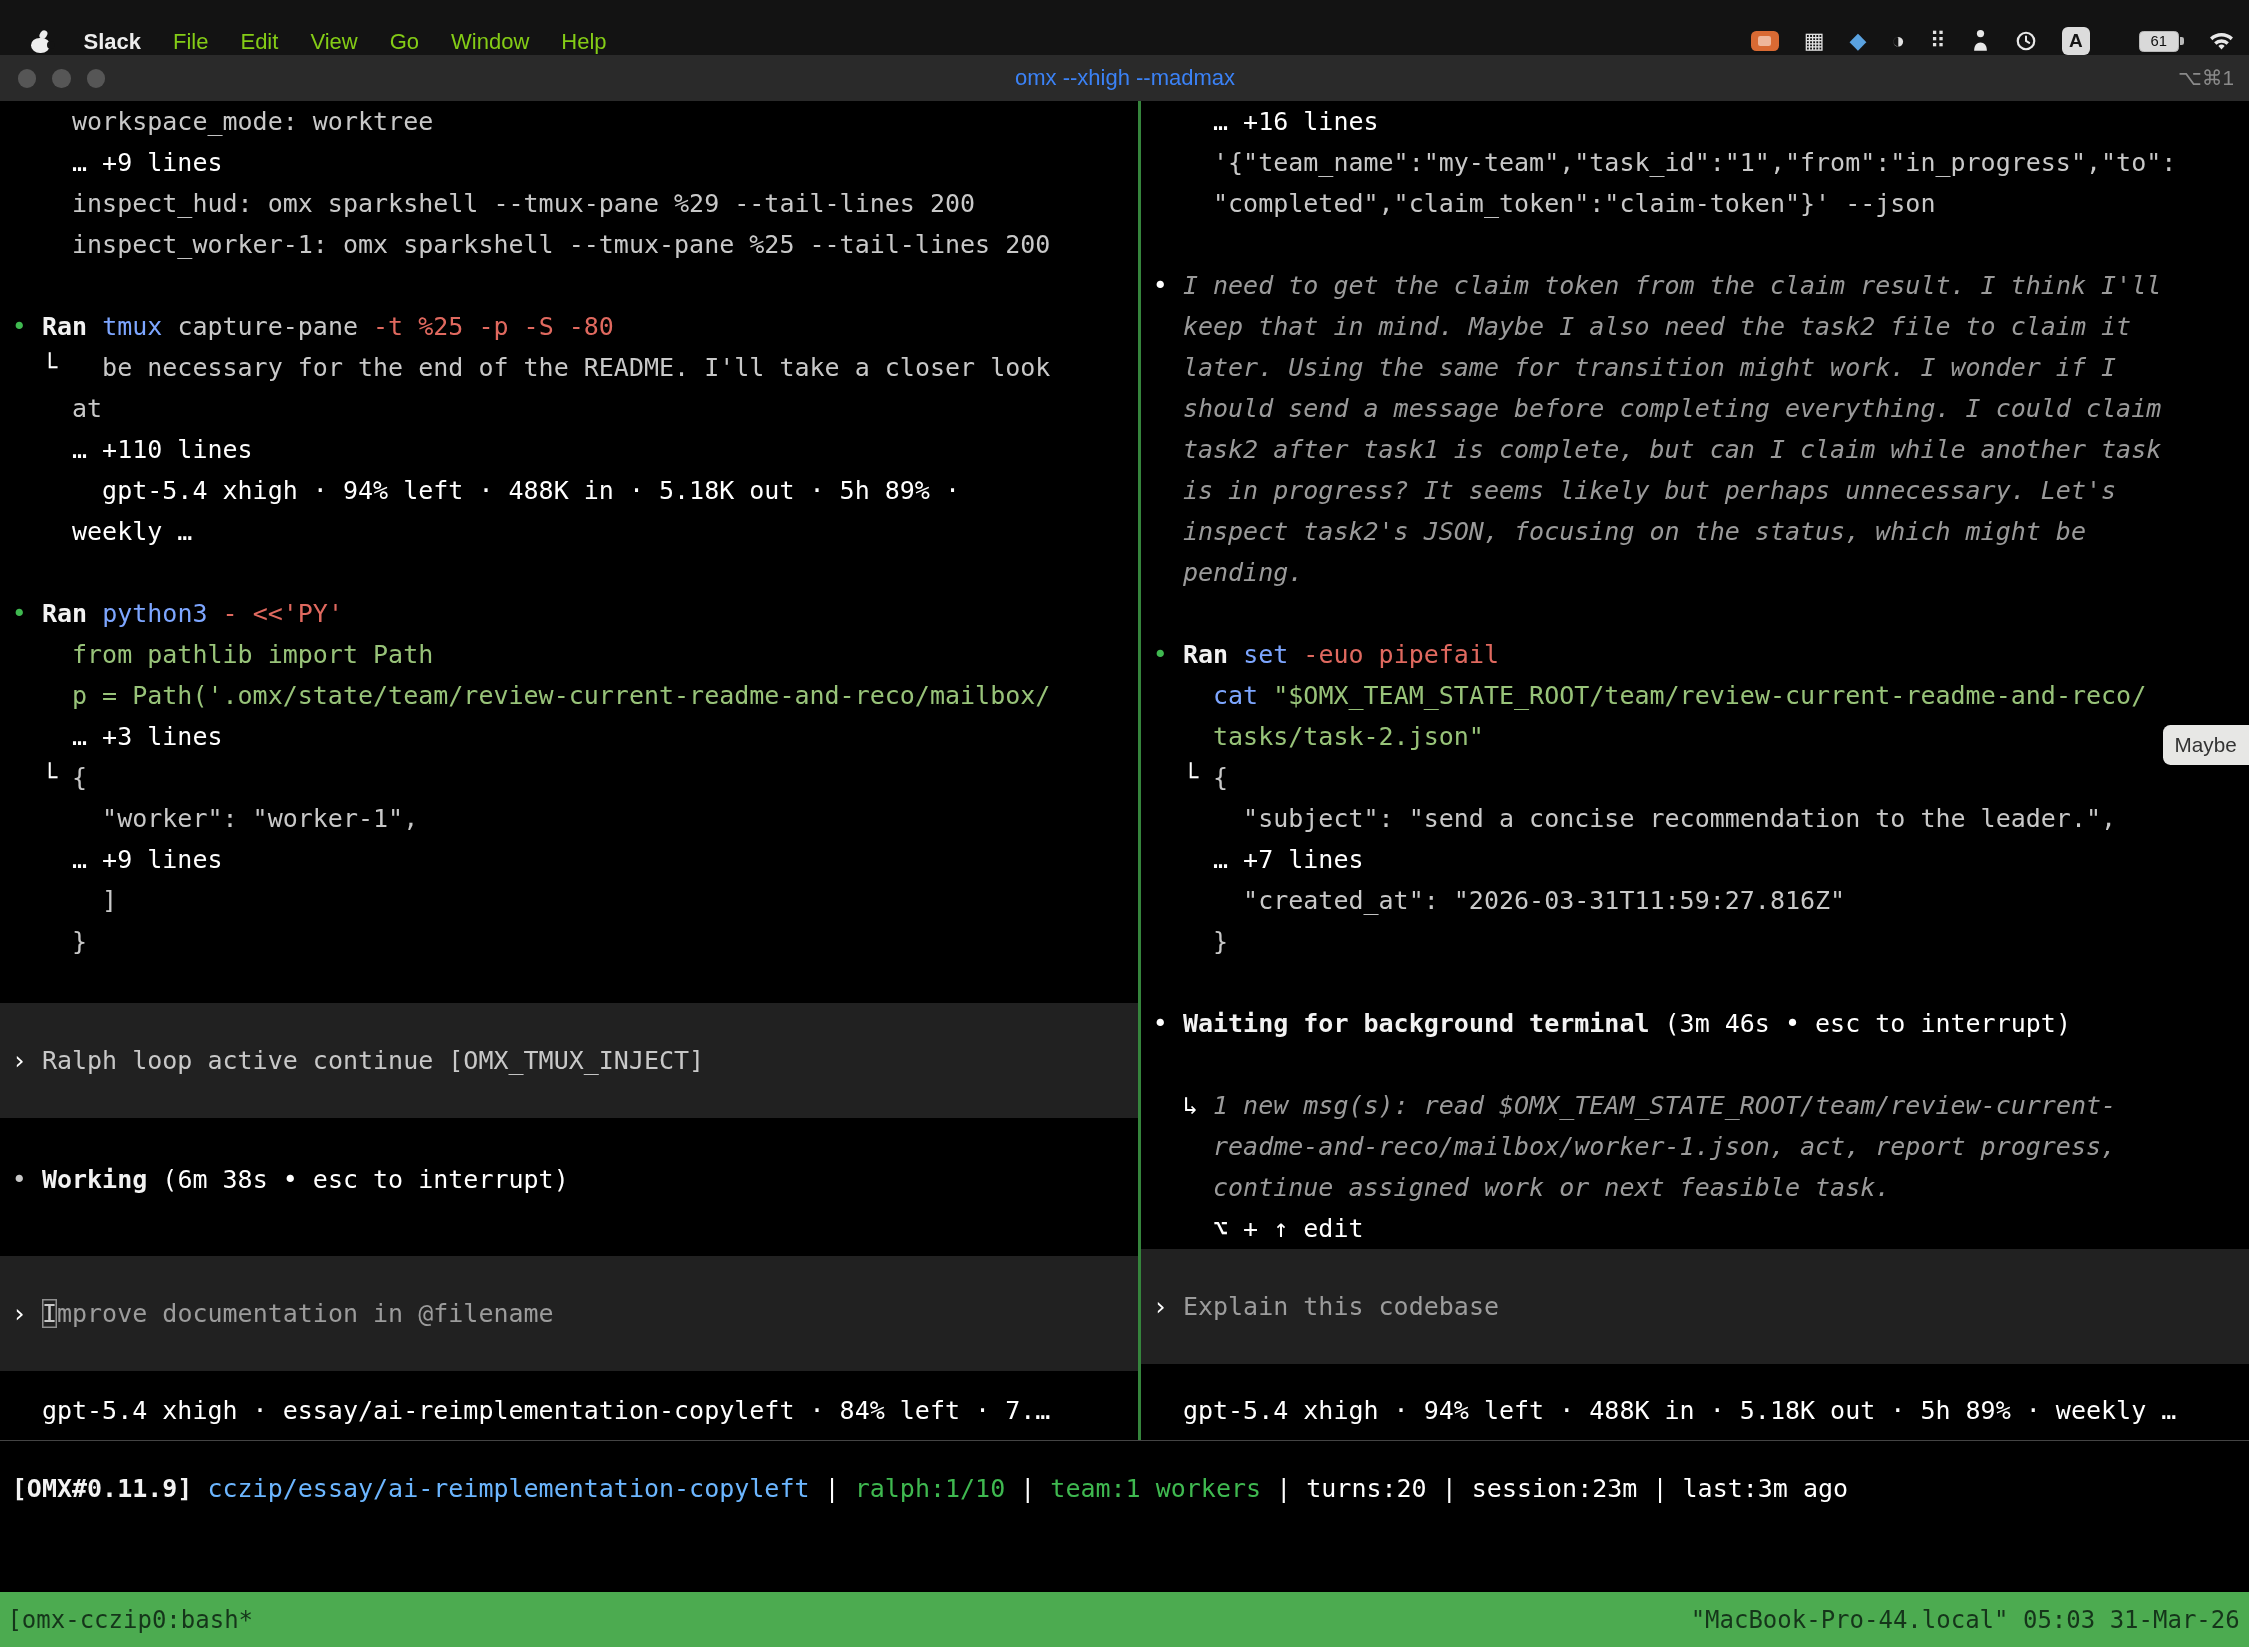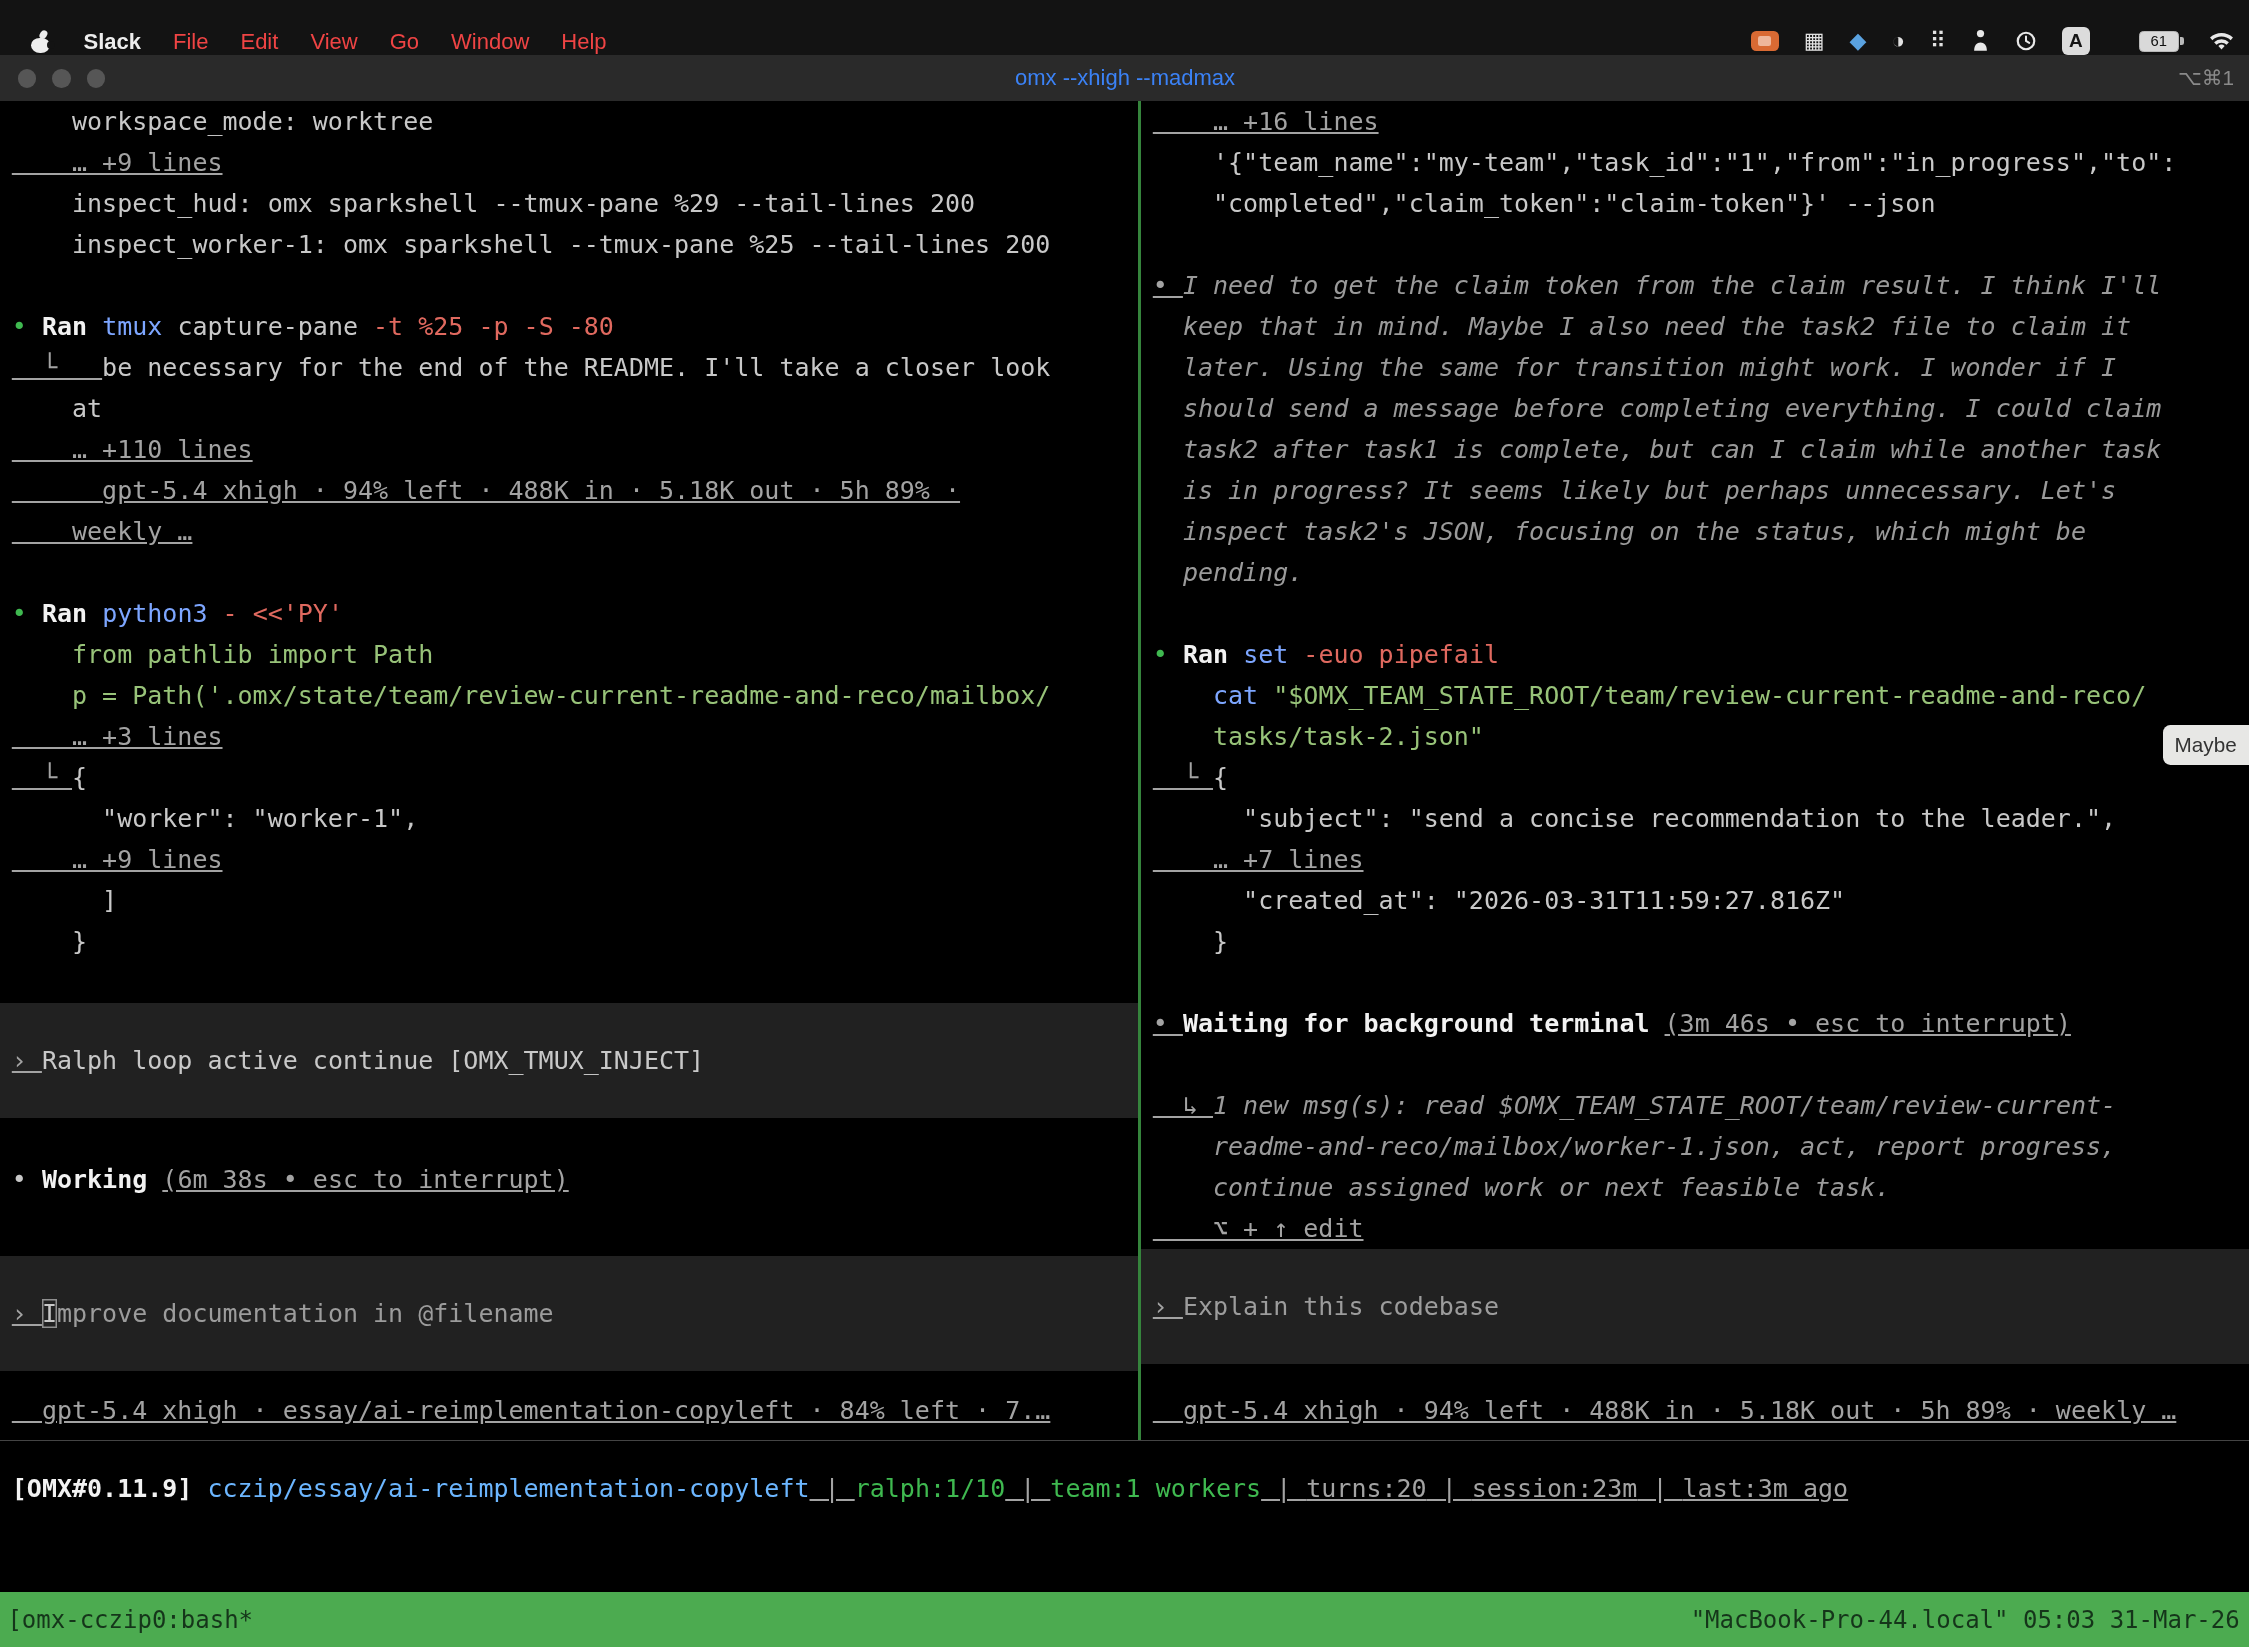--- a/index.html
+++ b/index.html
@@ -4,21 +4,21 @@
 <style>
   html,body{margin:0;padding:0;background:#000;width:2250px;height:1648px;overflow:hidden;}
   .screen{position:relative;width:2250px;height:1648px;background:#000;}
 
   
   .menubar{position:absolute;top:0;left:0;width:100%;height:55px;background:#131313;
     display:flex;align-items:flex-end;justify-content:space-between;
     font-family:"Liberation Sans",sans-serif;font-size:22px;color:#ededed;}
   .mb-left{display:flex;align-items:center;gap:32px;padding-left:29.5px;}
   .mb-app{font-weight:bold;}
-  .mb-item{color:#ef4444;}
+  .mb-item{color:#84cc16;}
   .apple-logo{position:relative;width:22px;height:25px;display:inline-block;}
   .a-body{position:absolute;left:1.5px;top:8px;width:19px;height:15.5px;background:#ededed;border-radius:46% 46% 48% 48%;}
   .a-bite{position:absolute;right:-3px;top:11.8px;width:8px;height:8px;background:#131313;border-radius:50%;}
   .a-leaf{position:absolute;left:10.3px;top:0.7px;width:6.6px;height:8.9px;background:#ededed;border-radius:50% 50% 50% 50%;transform:rotate(35deg);}
   .mb-right{display:flex;align-items:center;gap:25px;padding-right:16px;}
   .mb-ico{font-size:22px;color:#e2e2e2;display:inline-flex;align-items:center;justify-content:center;}
   .mb-ico.blue{color:#5aa2e0;}
   .rec-badge{width:28px;height:20px;background:#d96a33;border-radius:5.2px;display:inline-flex;align-items:center;justify-content:center;}
   .rec-badge i{display:block;width:13.3px;height:9.6px;background:#eeb79b;border-radius:2.2px;}
   .input-src{width:28px;height:28px;background:#dcdcdc;border-radius:5.9px;color:#141414;
@@ -43,21 +43,21 @@
   .pane{position:absolute;top:0;bottom:0;overflow:hidden;background:#000;
     font-family:"DejaVu Sans Mono","DejaVu Sans",monospace;font-size:25px;line-height:41px;}
   .pane.left{left:0;width:1138px;}
   .pane.right{left:1141px;width:1109px;}
   .divider{position:absolute;top:0;bottom:0;left:1138px;width:3px;background:#35843c;}
   .tl{height:41px;padding-left:11.8px;white-space:pre;}
   .tl.band{height:auto;padding-top:37px;padding-bottom:37px;background:#212121;}
   .status-line{position:absolute;bottom:8.9px;left:0;right:0;}
 
   .c-def{color:#c8c8c8;}
-  .c-dim{color:#a3a3a3;text-decoration:underline;}
+  .c-dim{color:#ffffff;}
   .c-dim2{color:#9c9c9c;}
   .c-wb{color:#f2f2f2;font-weight:bold;}
   .c-green{color:#3fb950;}
   .c-code{color:#98c379;}
   .c-blue{color:#7da6ff;}
   .c-red{color:#e0695f;}
   .c-ital{color:#9a9a9a;font-style:italic;}
   .c-cyan{color:#6cb6ff;}
   .c-cursor{color:#c8c8c8;box-shadow:inset 0 0 0 1.5px #8f8f8f;}
 

